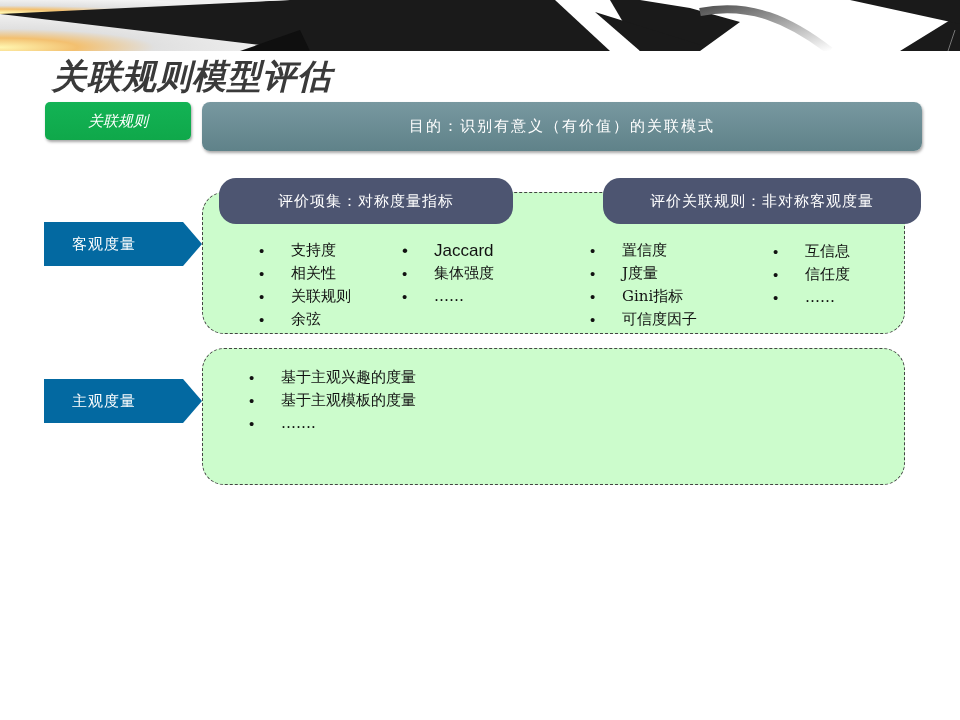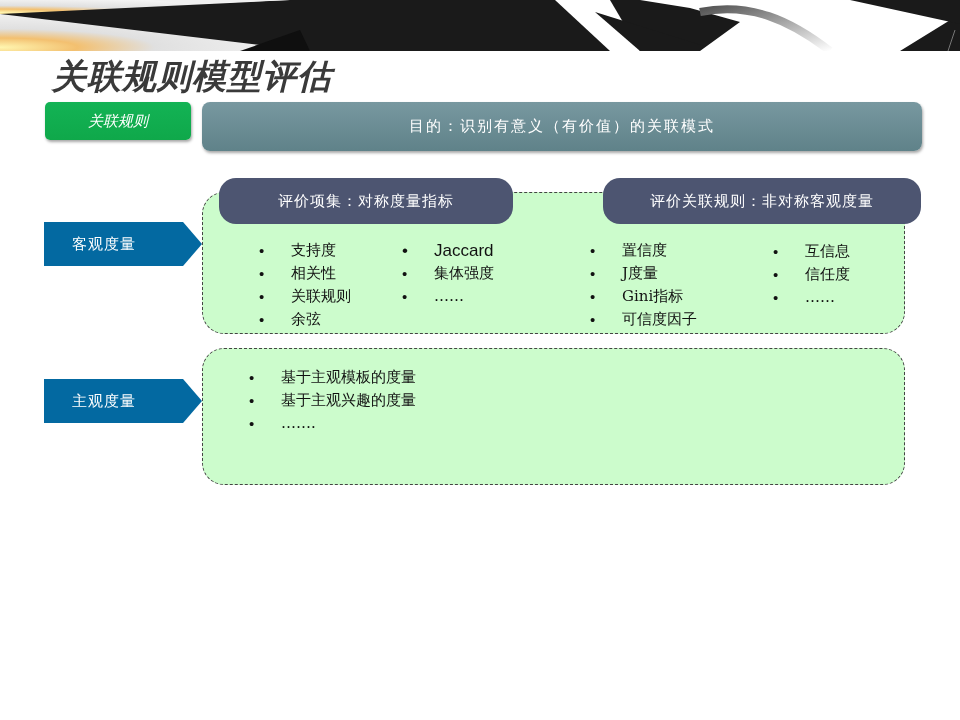--- a/index.html
+++ b/index.html
@@ -129,16 +129,16 @@
   <li>互信息</li>
   <li>信任度</li>
   <li>……</li>
 </ul>
 
 <div class="arrow-label" style="top:379px;">主观度量</div>
 
 <div class="panel" style="left:202px; top:348px; width:703px; height:137px;"></div>
 
 <ul class="bullets" style="left:249px; top:366px;">
+  <li>基于主观兴趣的度量</li>
   <li>基于主观模板的度量</li>
-  <li>基于主观兴趣的度量</li>
   <li>…….</li>
 </ul>
 
 </body></html>

